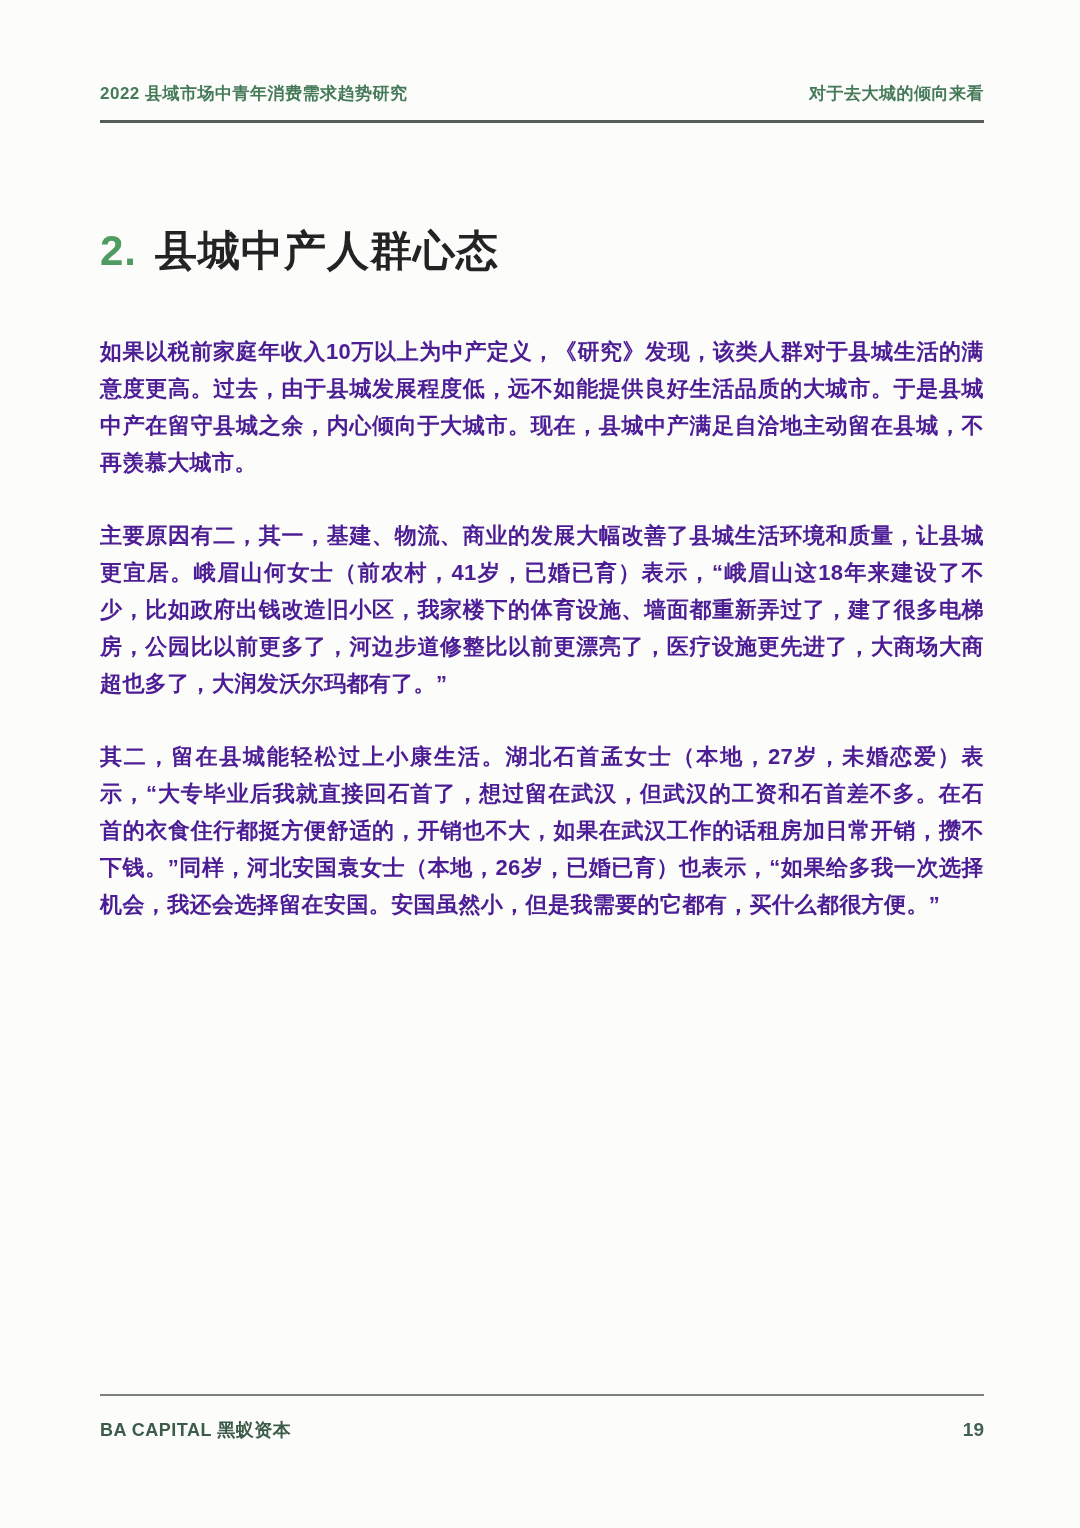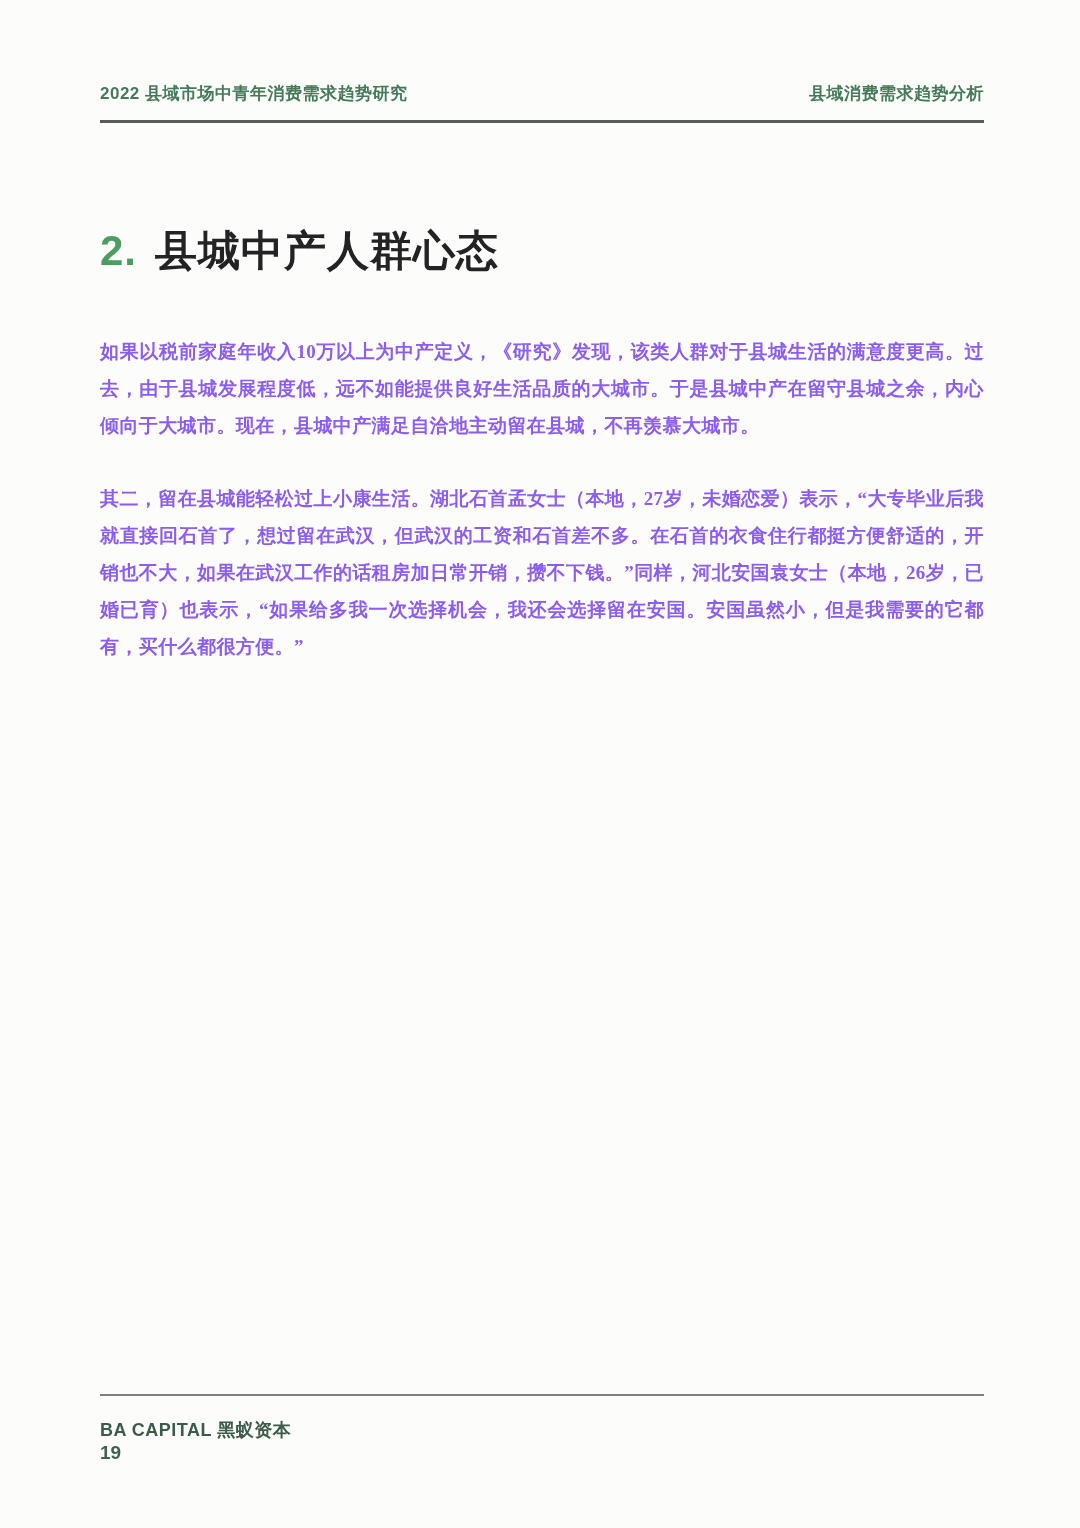--- a/index.html
+++ b/index.html
@@ -51,49 +51,47 @@
   .section-title .title-number {
     color: #4f9c63;
     margin-right: 18px;
   }
 
   
   .body-copy {
     margin-top: 58px;
   }
   .body-copy p {
-    font-size: 19px;
+    font-size: 22px;
     font-weight: 700;
     line-height: 37px;
     letter-spacing: 0.4px;
-    color: #8b5cf6;
+    color: #4c1d95;
     text-align: justify;
     text-justify: inter-ideograph;
     margin-bottom: 36px;
-    font-family: Liberation Serif, serif;
   }
 
   
   .doc-footer {
     position: absolute;
     left: 100px;
     right: 96px;
     top: 1394px;
   }
   .footer-rule {
     border: none;
     height: 2px;
     background: #7b817c;
   }
   .footer-row {
     display: flex;
     justify-content: space-between;
     align-items: baseline;
     margin-top: 22px;
-    flex-direction: column;
   }
   .footer-brand {
     font-size: 18px;
     font-weight: 700;
     letter-spacing: 0.5px;
     color: #3c5c49;
   }
   .footer-page-number {
     font-size: 19px;
     font-weight: 700;
@@ -101,30 +99,31 @@
   }
 </style>
 </head>
 <body>
 
 <div class="page">
   <div class="content">
 
     <div class="doc-header">
       <span class="hdr-text">2022 县域市场中青年消费需求趋势研究</span>
-      <span class="hdr-text">县域消费需求趋势分析</span>
+      <span class="hdr-text">对于去大城的倾向来看</span>
     </div>
     <hr class="header-rule">
 
     <h1 class="section-title">
       <span class="title-number">2.</span><span>县城中产人群心态</span>
     </h1>
 
     <div class="body-copy">
       <p>如果以税前家庭年收入10万以上为中产定义，《研究》发现，该类人群对于县城生活的满意度更高。过去，由于县城发展程度低，远不如能提供良好生活品质的大城市。于是县城中产在留守县城之余，内心倾向于大城市。现在，县城中产满足自洽地主动留在县城，不再羡慕大城市。</p>
+      <p>主要原因有二，其一，基建、物流、商业的发展大幅改善了县城生活环境和质量，让县城更宜居。峨眉山何女士（前农村，41岁，已婚已育）表示，“峨眉山这18年来建设了不少，比如政府出钱改造旧小区，我家楼下的体育设施、墙面都重新弄过了，建了很多电梯房，公园比以前更多了，河边步道修整比以前更漂亮了，医疗设施更先进了，大商场大商超也多了，大润发沃尔玛都有了。”</p>
       <p>其二，留在县城能轻松过上小康生活。湖北石首孟女士（本地，27岁，未婚恋爱）表示，“大专毕业后我就直接回石首了，想过留在武汉，但武汉的工资和石首差不多。在石首的衣食住行都挺方便舒适的，开销也不大，如果在武汉工作的话租房加日常开销，攒不下钱。”同样，河北安国袁女士（本地，26岁，已婚已育）也表示，“如果给多我一次选择机会，我还会选择留在安国。安国虽然小，但是我需要的它都有，买什么都很方便。”</p>
     </div>
 
   </div>
 
   <div class="doc-footer">
     <hr class="footer-rule">
     <div class="footer-row">
       <span class="footer-brand">BA CAPITAL 黑蚁资本</span>
       <span class="footer-page-number">19</span>

